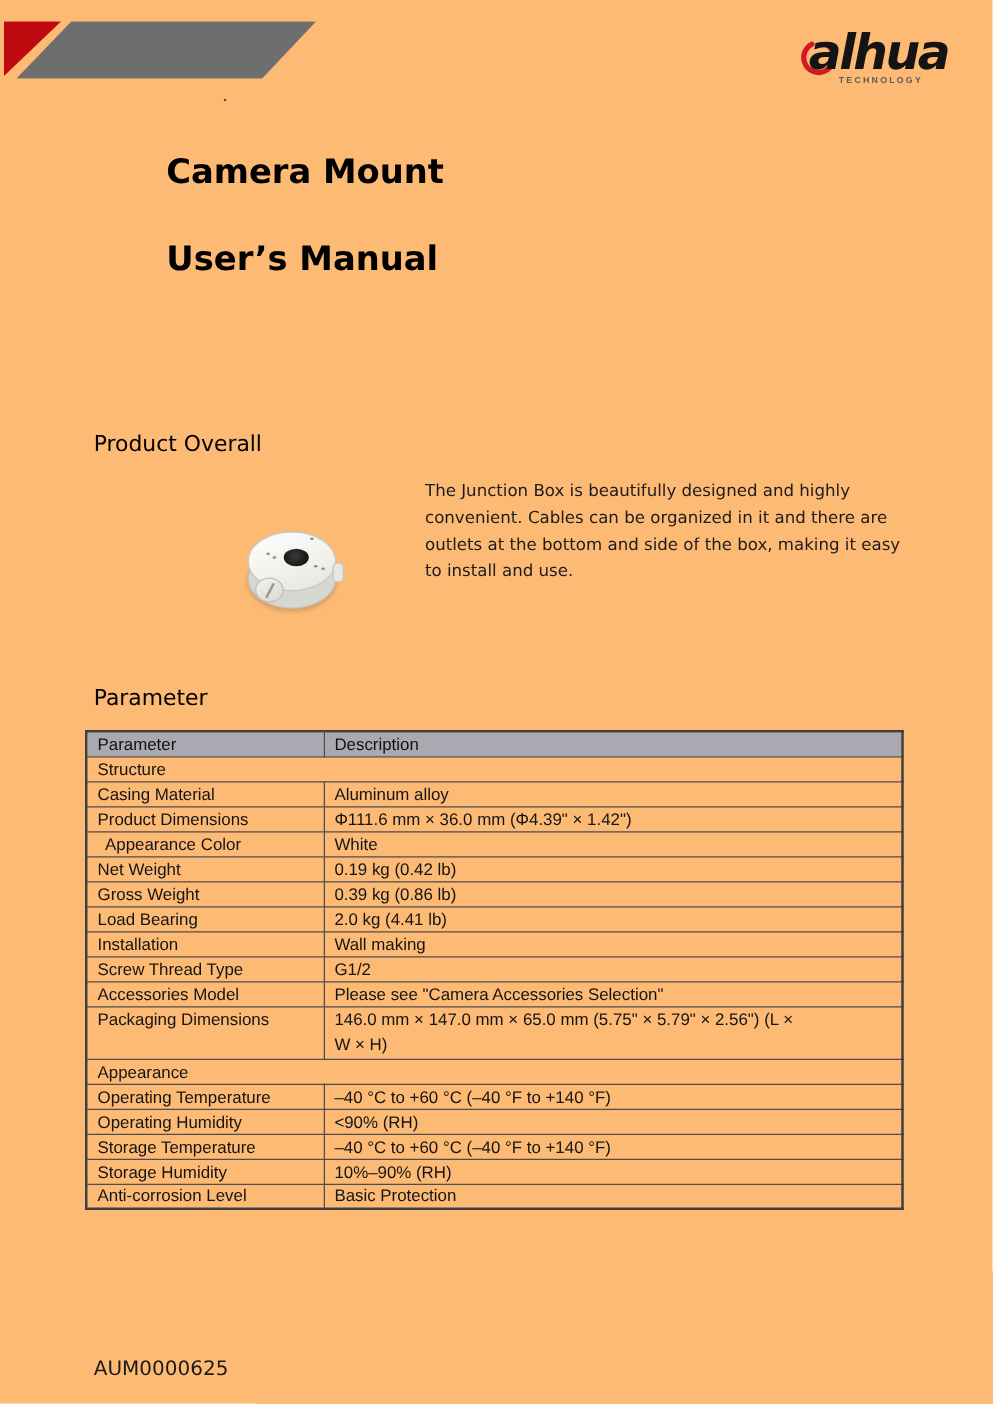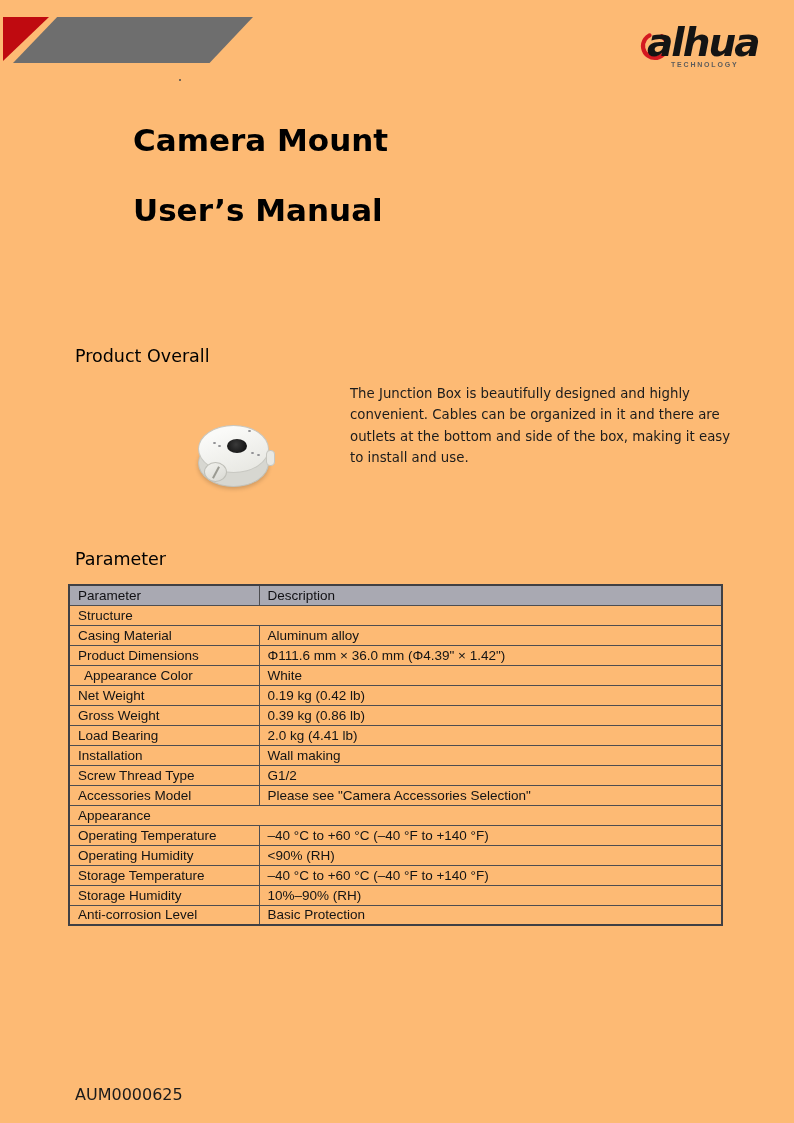--- a/index.html
+++ b/index.html
@@ -31,21 +31,21 @@
     font-family:"DejaVu Sans", sans-serif; font-style:italic; font-weight:bold;
     font-size:39px; line-height:46px; letter-spacing:-2px; color:#141414;
   }
   .logo-sub {
     position:absolute; left:31px; top:37px;
     font-family:"Liberation Sans", sans-serif; font-size:7px; font-weight:bold;
     letter-spacing:1.8px; color:#5c5c5c;
   }
 
   
-  .title-line { position:absolute; left:133px; font-size:31px; font-weight:bold; color:#000;text-align:center; }
+  .title-line { position:absolute; left:133px; font-size:27px; font-weight:bold; color:#000;text-align:center; }
   .title-line.l1 { top:122px; }
   .title-line.l2 { top:192px; }
 
   .section-heading { position:absolute; left:75px; font-size:17.5px; font-weight:normal; color:#000; }
   .heading-overview  { top:346px; }
   .heading-parameter { top:549px; }
 
   
   .product-photo { position:absolute; left:197px; top:423px; width:78px; height:66px; }
   .jb-side {
@@ -73,21 +73,21 @@
     background:#9a9a92; transform:rotate(28deg);
   }
   .jb-tab {
     position:absolute; left:69px; top:27px; width:9px; height:16px;
     background:#e8e8e3; border:1px solid #c6c6c0; border-radius:4px;
   }
   .jb-screw { position:absolute; width:3px; height:2px; background:#8d8d90; border-radius:50%; }
 
   
   .product-desc {
-    position:absolute; left:350px; top:383px; width:400px;
+    position:absolute; left:340px; top:383px; width:400px;
     font-size:13.3px; line-height:21.4px; color:#1c1c1c;
   }
 
   
   .spec-table-wrap { position:absolute; left:68px; top:584px; width:656px; }
   table.spec {
     border-collapse:collapse; width:655px; table-layout:fixed;
     font-family:"Liberation Sans", sans-serif; font-size:13.5px; color:#141414;
     border:2px solid #404044;
   }
@@ -191,20 +191,27 @@
         <td>Wall making</td>
       </tr>
       <tr>
         <td>Screw Thread Type</td>
         <td>G1/2</td>
       </tr>
       <tr>
         <td>Accessories Model</td>
         <td>Please see "Camera Accessories Selection"</td>
       </tr>
+      <tr class="two-line">
+        <td style="vertical-align:top; padding-top:2px;">Packaging Dimensions</td>
+        <td>
+          <div class="dline">146.0 mm × 147.0 mm × 65.0 mm (5.75" × 5.79" × 2.56") (L ×</div>
+          <div class="dline">W × H)</div>
+        </td>
+      </tr>
       <tr>
         <td colspan="2">Appearance</td>
       </tr>
       <tr>
         <td>Operating Temperature</td>
         <td>–40 °C to +60 °C (–40 °F to +140 °F)</td>
       </tr>
       <tr>
         <td>Operating Humidity</td>
         <td>&lt;90% (RH)</td>

